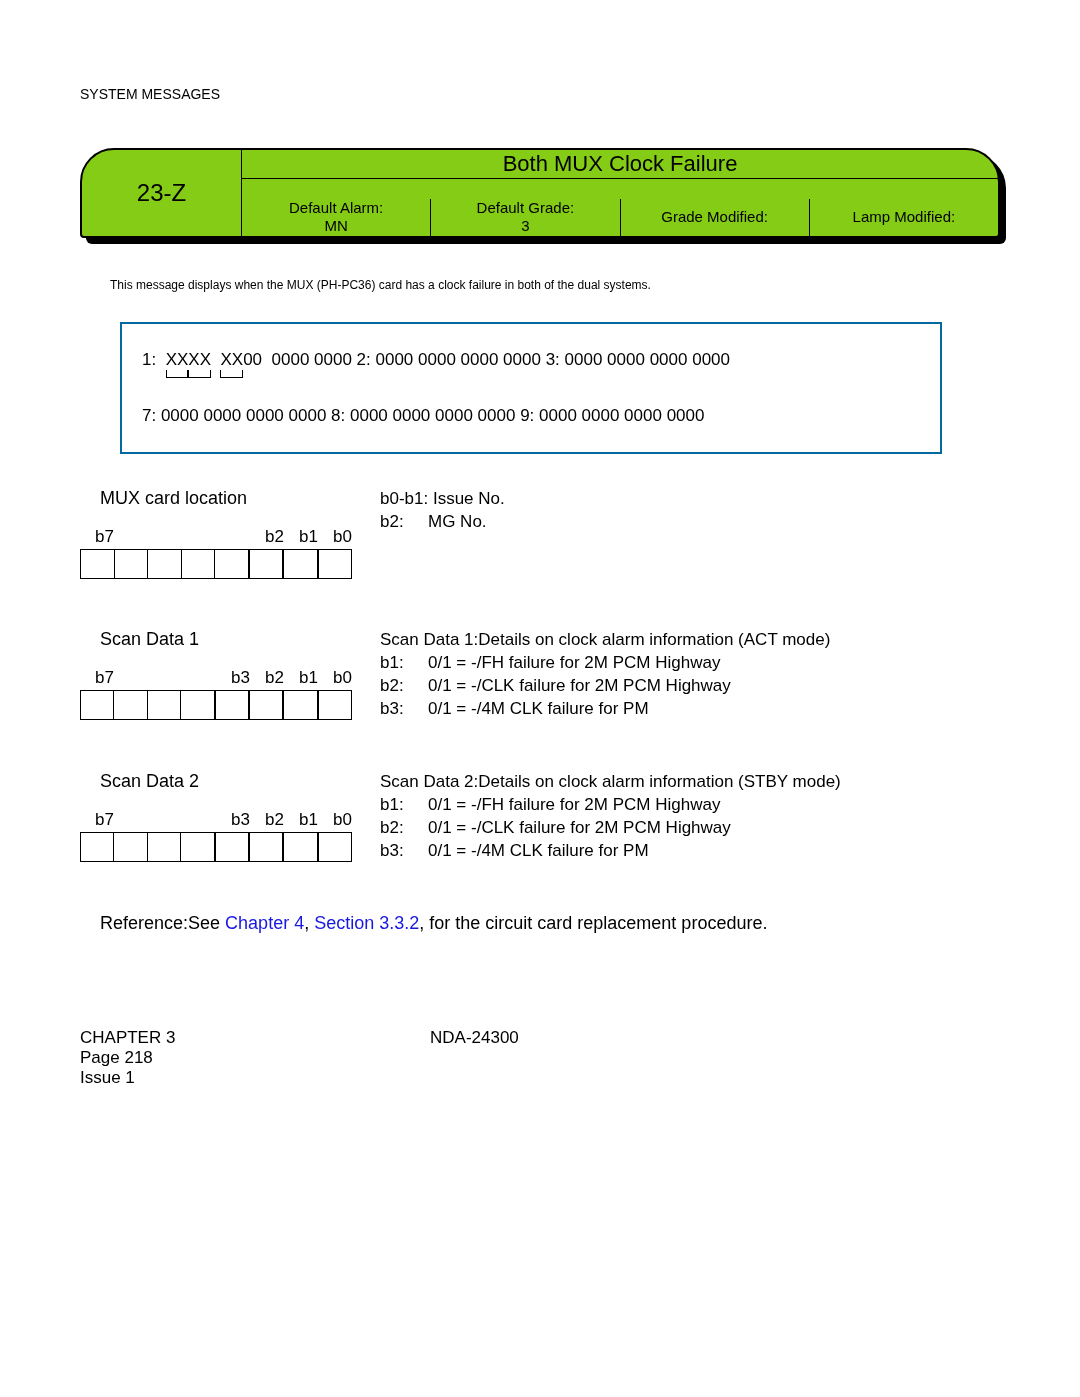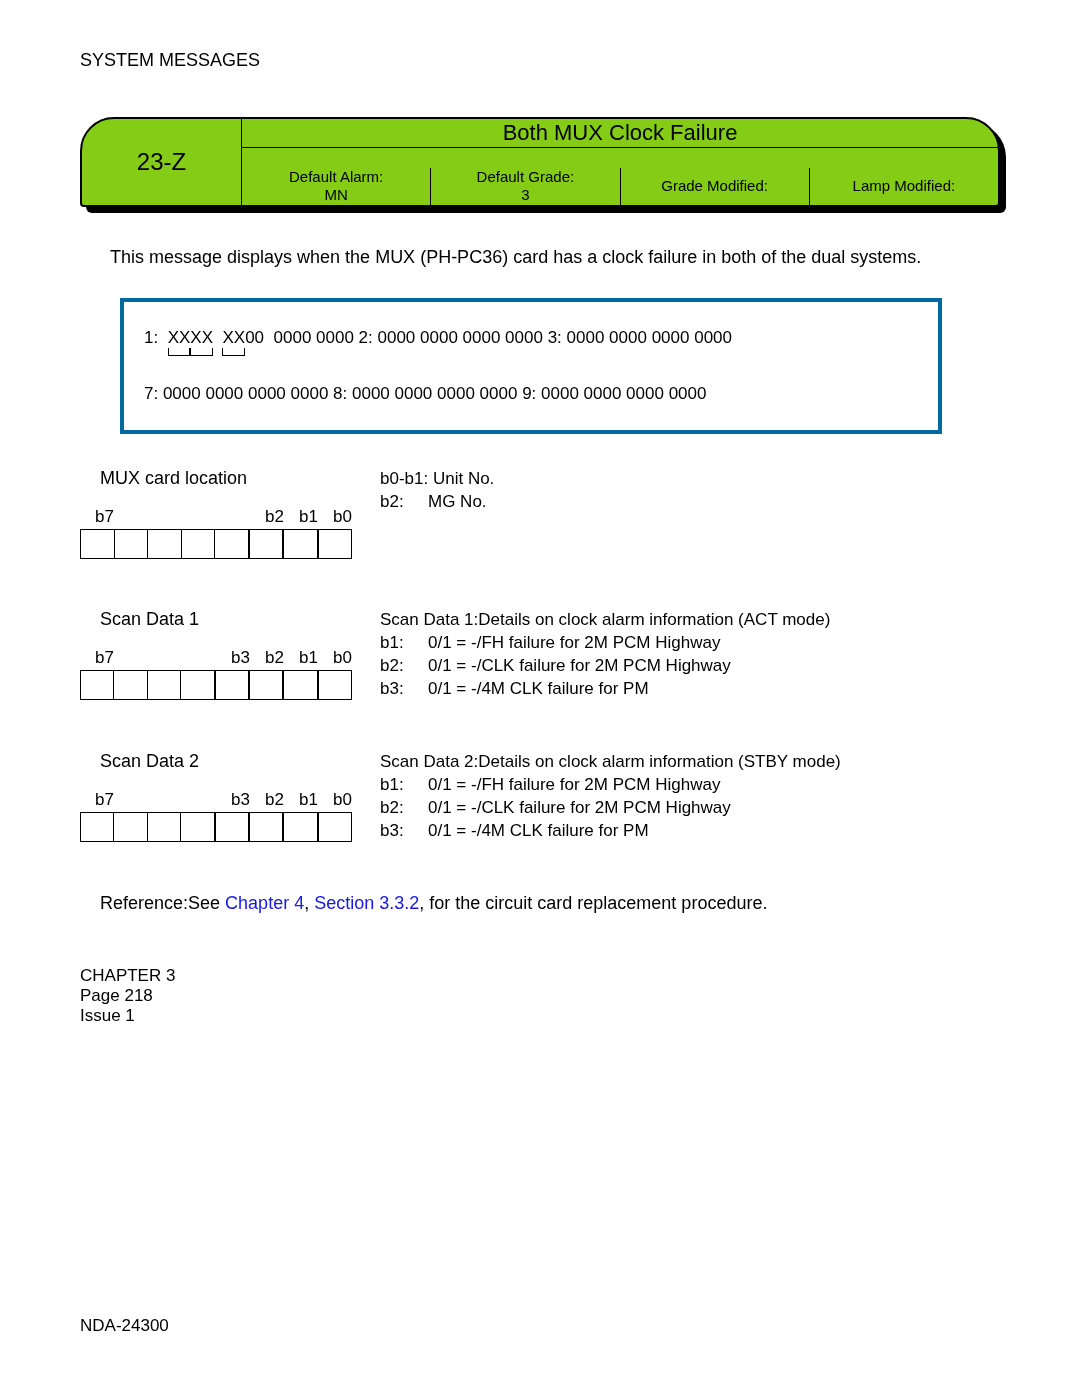--- a/index.html
+++ b/index.html
@@ -8,22 +8,23 @@
     padding: 0;
     font-family: Arial, Helvetica, sans-serif;
     background: #fff;
     color: #000;
     width: 1080px;
   }
   .page {
     padding: 50px 80px 40px 80px;
   }
   .hdr {
-    font-size: 18px;
+    font-size: 14px;
     margin-bottom: 46px;
+    margin-top: 36px;
   }
 
   
   .msgbox-wrap {
     position: relative;
     margin: 0 0 40px 0;
   }
   .msgbox-shadow {
     position: absolute;
     top: 6px; left: 6px; right: -6px; bottom: -6px;
@@ -73,27 +74,27 @@
     font-size: 15px;
     display: flex;
     flex-direction: column;
     align-items: center;
     justify-content: center;
     line-height: 1.25;
   }
   .msgbox .cell:last-child { border-right: none; justify-content: center; }
 
   .desc {
-    font-size: 18px;
+    font-size: 12px;
     margin: 0 0 30px 30px;
   }
 
   
   .databox {
-    border: 4px solid #0369a1;
+    border: 2px solid #0369a1;
     margin: 0 58px 34px 40px;
     padding: 26px 20px;
     font-size: 17px;
   }
   .dataline {
     margin-bottom: 36px;
     white-space: nowrap;
   }
   .dataline:last-child { margin-bottom: 0; }
   .grp { display: inline-block; position: relative; }
@@ -145,24 +146,23 @@
   .defrow { display:flex; }
   .defrow .k { width:48px; }
 
   .ref {
     font-size: 18px;
     margin: 20px 0 0 20px;
   }
   .ref a { color: #1818e0; text-decoration: none; }
 
   .footer {
-    margin-top: 52px;
+    margin-top: 94px;
     display: flex;
     font-size: 17px;
-    flex-direction: column;
   }
   .footer .fl { flex: 0 0 350px; }
   .footer .fc { flex: 1; }
 </style>
 </head>
 <body>
 
 <div class="page">
   <div class="hdr">SYSTEM MESSAGES</div>
 
@@ -219,21 +219,21 @@
           <div class="bitcell"></div>
           <div class="bitcell"></div>
           <div class="bitcell"></div>
         <div class="bitcell" style="border-right-width:2px"></div>
         <div class="bitcell" style="border-right-width:2px;border-top:1px solid #000;border-bottom:1px solid #000;margin:-1px 0"></div>
         <div class="bitcell" style="border-right-width:2px;border-top:1px solid #000;border-bottom:1px solid #000;margin:-1px 0"></div>
         <div class="bitcell" style="border-top:1px solid #000;border-bottom:1px solid #000;margin:-1px 0"></div>
       </div>
     </div>
     <div class="right">
-      <div>b0-b1: Unit No.</div>
+      <div>b0-b1: Issue No.</div>
       <div class="defrow">
         <span class="k">b2:</span>
         <span>MG No.</span>
       </div>
     </div>
   </div>
 
   <div class="section">
     <div class="left">
       <div class="sect-title">Scan Data 1</div>

